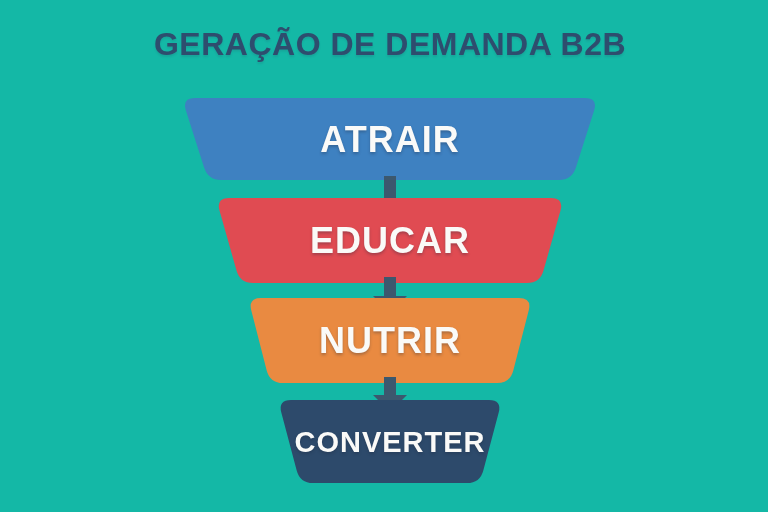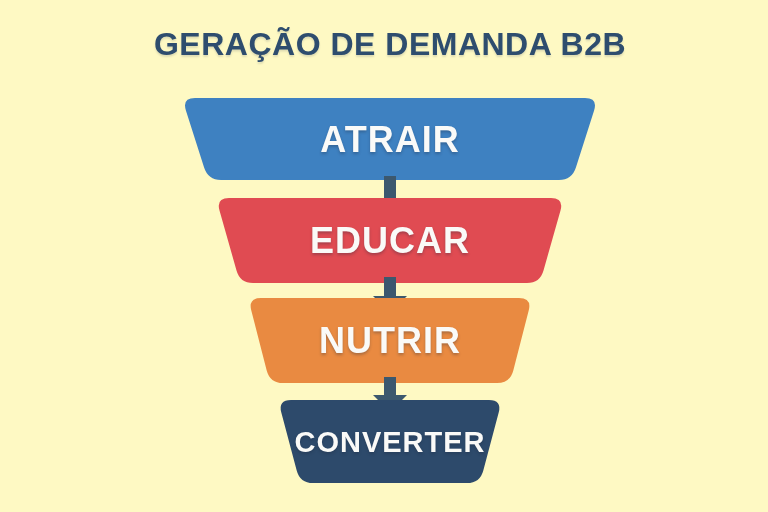--- a/index.html
+++ b/index.html
@@ -38,21 +38,21 @@
     text-anchor: middle;
     text-shadow: 0 2px 3px rgba(30,40,60,0.30);
   }
   .stage-label-sm {
     font-size: 29px;
   }
 </style>
 </head>
 <body>
 
-<div class="canvas" style="background: #fef9c3;">
+<div class="canvas" style="background: #14b8a6;">
 
   <h1 class="title" style="color: rgb(46, 77, 110);">GERAÇÃO DE DEMANDA B2B</h1>
 
   <svg class="funnel-svg" width="768" height="512" viewBox="0 0 768 512">
 
     <g>
       <path d="M 195 98 H 585 Q 598 98 594.1 110.4 L 575.9 167.6 Q 572 180 559 180 H 221 Q 208 180 204.1 167.6 L 185.9 110.4 Q 182 98 195 98 Z" fill="#3e81c1"></path>
       <text class="stage-label" x="390" y="152">ATRAIR</text>
     </g>
 

